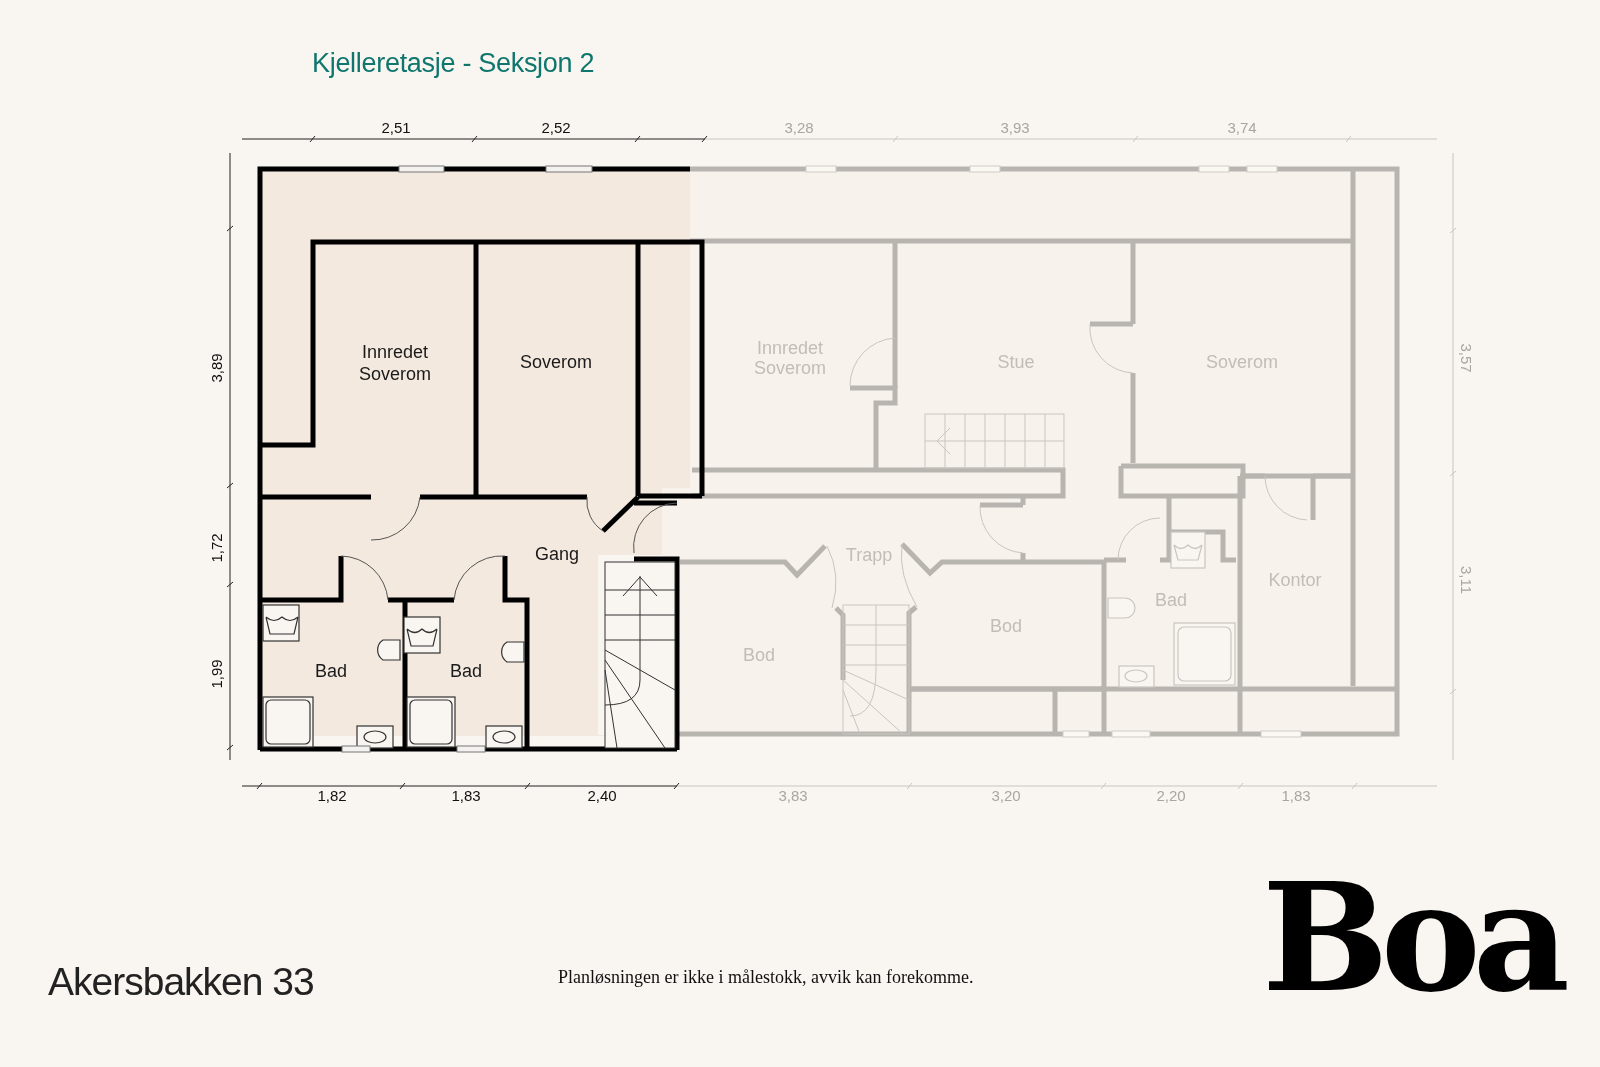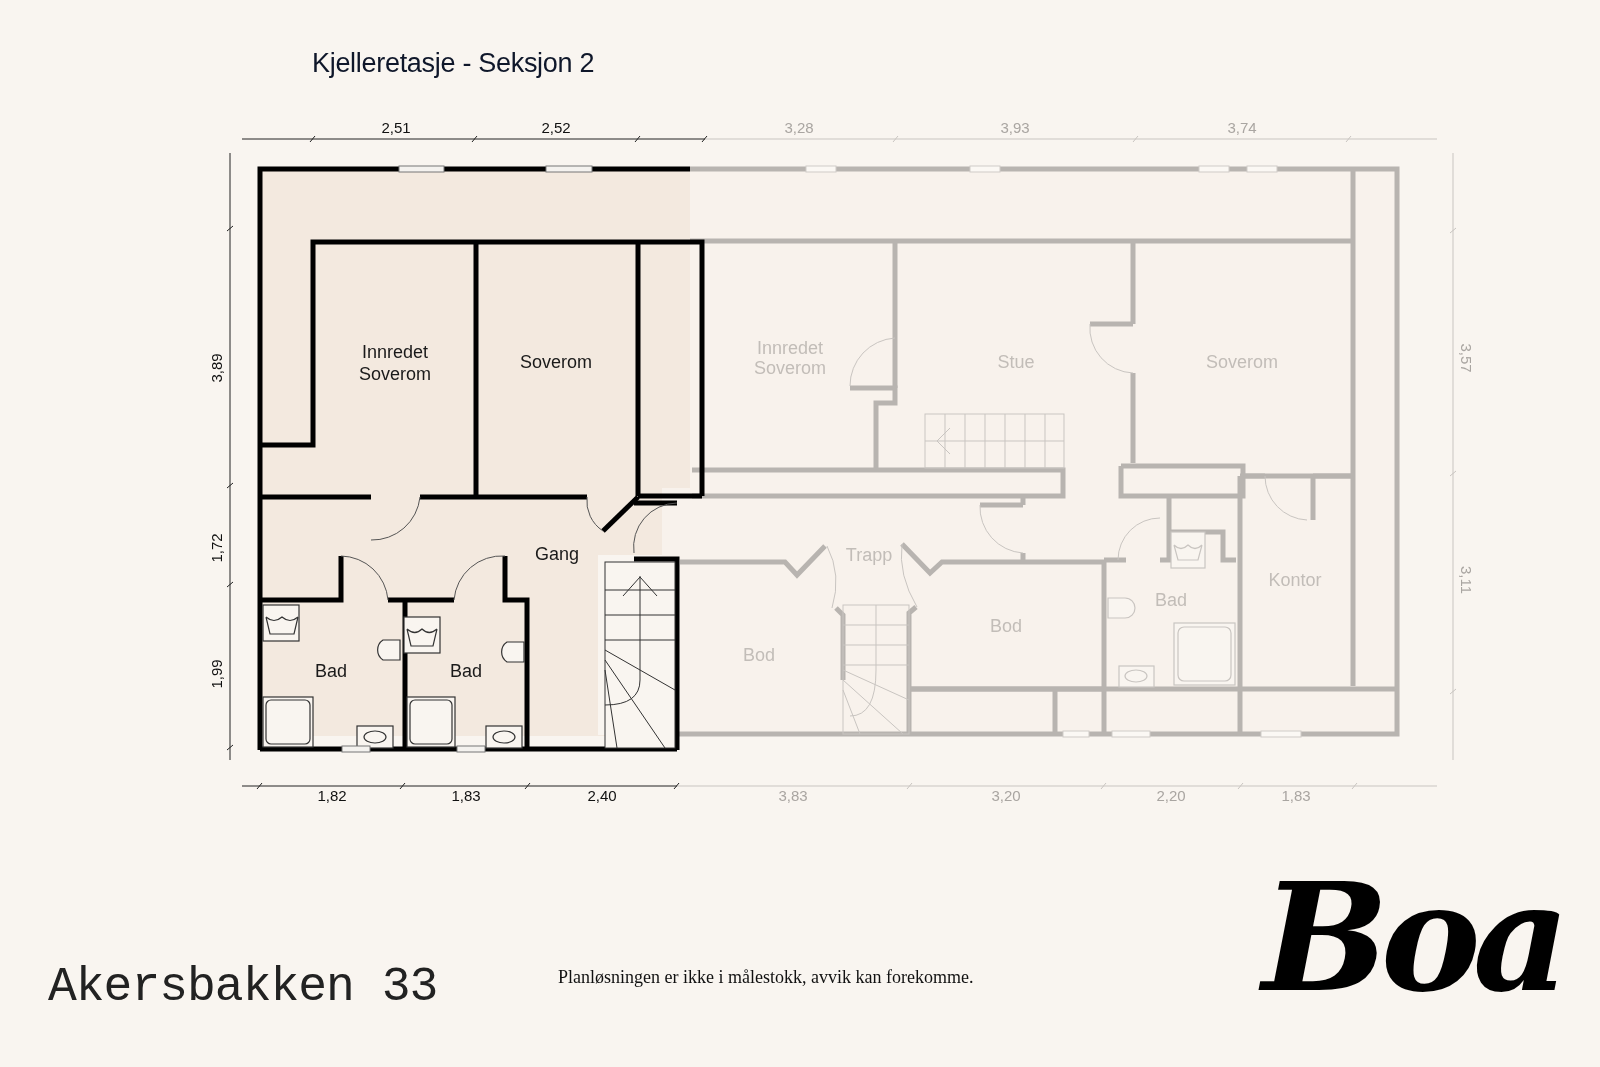--- a/index.html
+++ b/index.html
@@ -1,25 +1,25 @@
 <!DOCTYPE html>
 <html><head>
 <meta charset="utf-8">
 <style>
   html, body { margin:0; padding:0; }
   body { width:1600px; height:1067px; background:#f9f5f0; position:relative; overflow:hidden; font-family:"Liberation Sans", sans-serif; }
-  .title { position:absolute; left:312px; top:48px; font-size:27px; color:#0f172a; letter-spacing:-0.3px; }
+  .title { position:absolute; left:312px; top:48px; font-size:27px; color:#0f766e; letter-spacing:-0.3px; }
   svg.plan { position:absolute; left:0; top:0; }
   .dim-dark { font-family:"Liberation Sans", sans-serif; font-size:15px; fill:#111; }
   .dim-light { font-family:"Liberation Sans", sans-serif; font-size:15px; fill:#a9a5a1; }
   .room-dark { font-family:"Liberation Sans", sans-serif; font-size:18px; fill:#1a1a1a; }
   .room-light { font-family:"Liberation Sans", sans-serif; font-size:18px; fill:#c2bdb8; }
-  .address { position:absolute; left:48px; top:960px; font-family:Liberation Mono, monospace; font-size:48px; color:#222; letter-spacing:-1px; }
+  .address { position:absolute; left:48px; top:960px; font-family:Liberation Sans, sans-serif; font-size:39px; color:#222; letter-spacing:-1px; }
   .disclaimer { position:absolute; left:558px; top:966px; font-family:"Liberation Serif", serif; font-size:18px; line-height:23px; color:#111; }
-  .logo { position:absolute; left:1262px; top:862px; font-family:"DejaVu Serif", serif; font-weight:bold; font-size:150px; letter-spacing:-8px; color:#000; line-height:1;font-style:italic; }
+  .logo { position:absolute; left:1262px; top:862px; font-family:"DejaVu Serif", serif; font-weight:bold; font-size:150px; letter-spacing:-8px; color:#000; line-height:1; }
 </style>
 </head>
 <body>
 
 <div class="title">Kjelleretasje - Seksjon 2</div>
 
 <svg class="plan" width="1600" height="1067" viewBox="0 0 1600 1067">
 
   <g>
     <rect x="690" y="168" width="710" height="568" fill="#f8f2ec"></rect>

